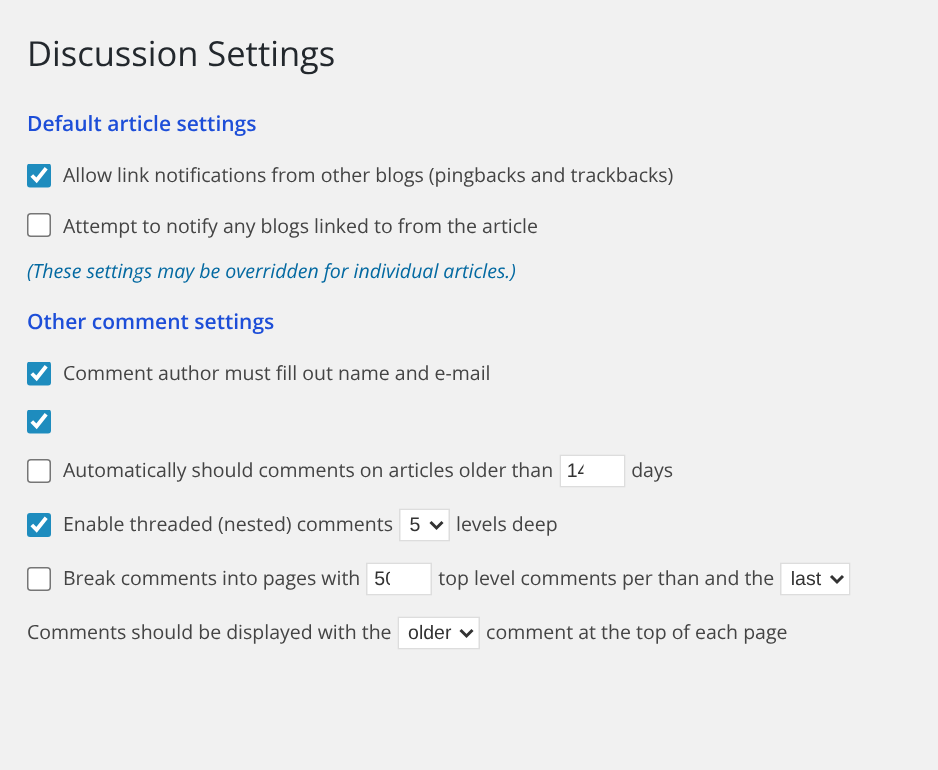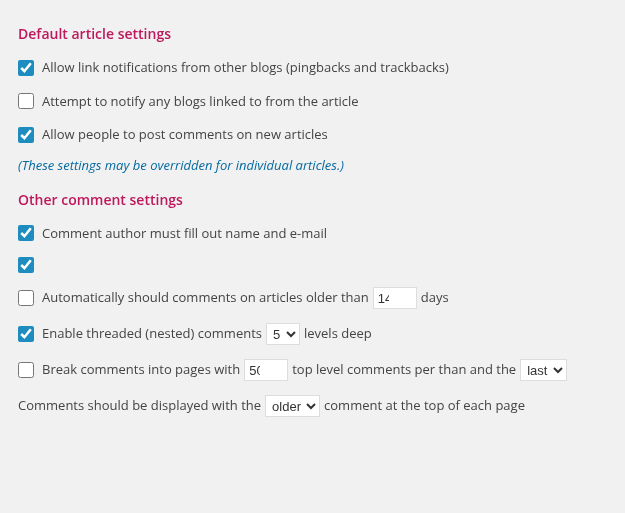--- a/index.html
+++ b/index.html
@@ -17,21 +17,21 @@
   h1 {
     font-size: 23px;
     font-weight: 400;
     color: #23282d;
     margin: 0 0 18px 0;
     padding: 9px 0 4px 0;
   }
   h3.section {
     font-size: 14px;
     font-weight: 600;
-    color: #be185d;
+    color: #1d4ed8;
     margin: 14px 0 8px 0;
   }
   .options-block {
     margin-bottom: 16px;
   }
   label.row {
     display: flex;
     align-items: center;
     flex-wrap: wrap;
     gap: 0;
@@ -74,35 +74,32 @@
     flex-wrap: wrap;
     white-space: nowrap;
     padding: 7px 0;
     line-height: 1.5;
   }
 </style>
 </head>
 <body>
 
 <div class="wrap">
+  <h1>Discussion Settings</h1>
 
   <h3 class="section">Default article settings</h3>
 
   <div class="options-block">
     <label class="row">
       <input type="checkbox" checked="" style="">
       <span>Allow link notifications from other blogs (pingbacks and trackbacks)</span>
     </label>
     <label class="row">
       <input type="checkbox" style="">
       <span>Attempt to notify any blogs linked to from the article</span>
-    </label>
-    <label class="row">
-      <input type="checkbox" checked="" style="">
-      <span>Allow people to post comments on new articles</span>
     </label>
     <p class="note">(These settings may be overridden for individual articles.)</p>
   </div>
 
   <h3 class="section">Other comment settings</h3>
 
   <div class="options-block">
 
     <label class="row">
       <input type="checkbox" checked="" style="">

